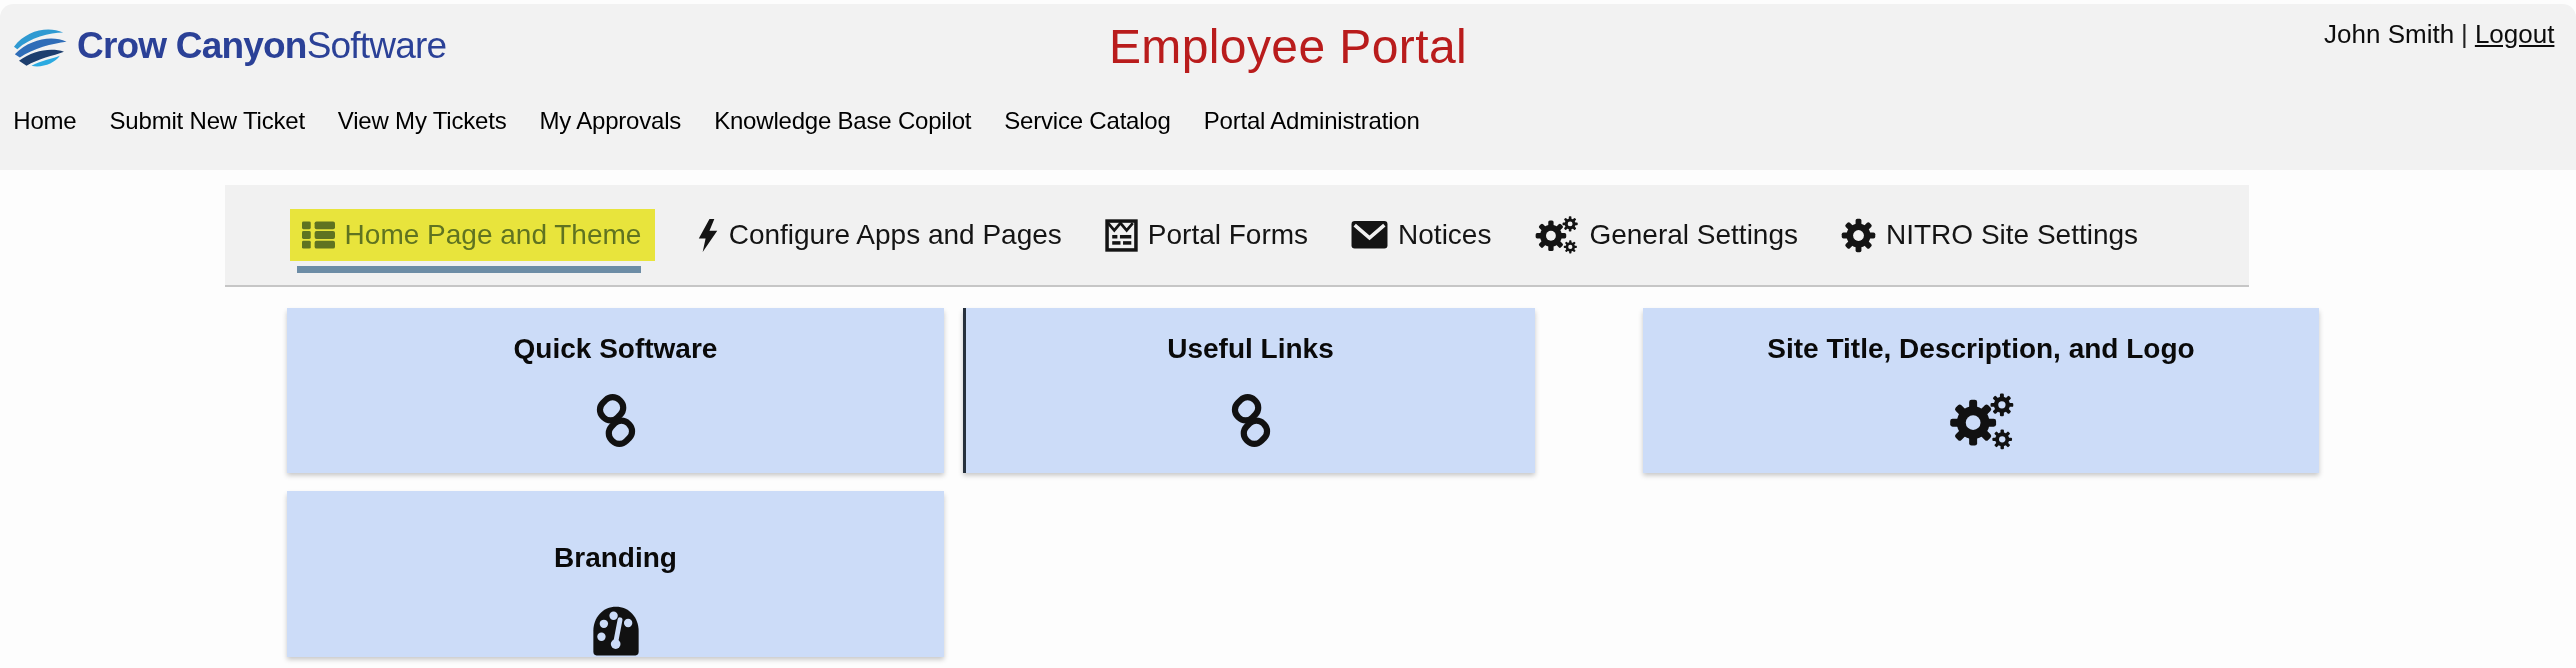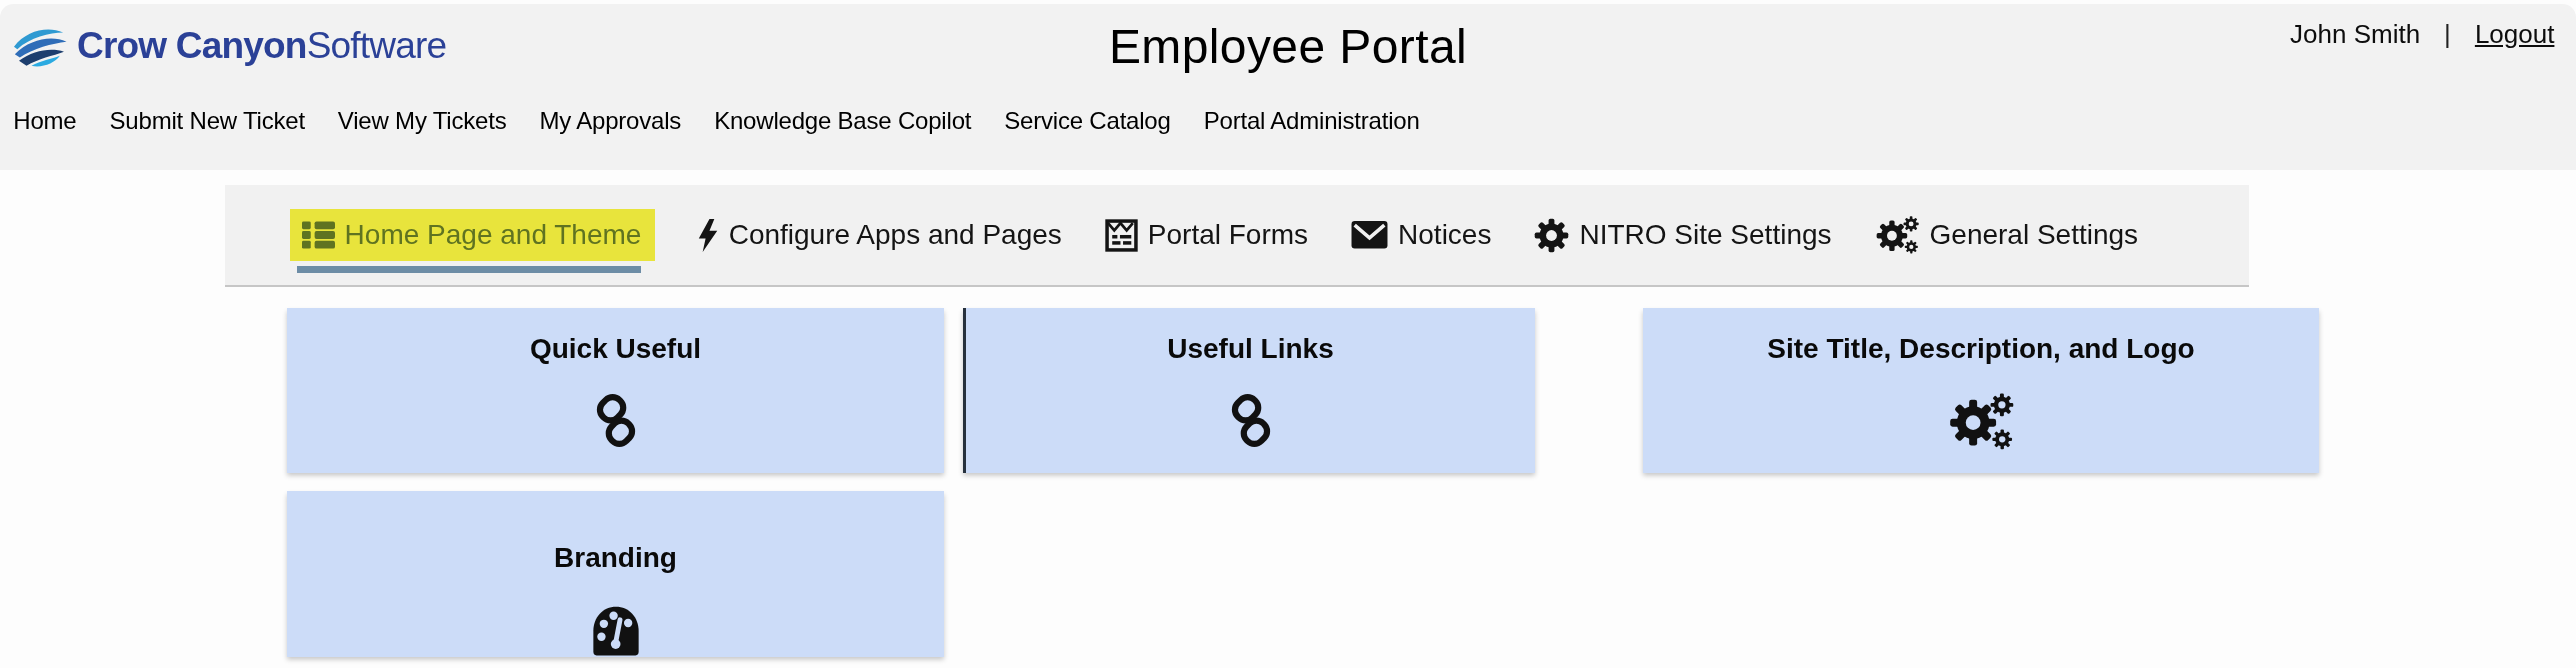--- a/index.html
+++ b/index.html
@@ -21,26 +21,26 @@
   .logo {
     position:absolute; left:13.3px; top:21px;
     display:flex; align-items:flex-start; gap:6.7px;
     cursor:pointer;
   }
   .logo-text { font-size:37px; color:#2b4197; letter-spacing:-0.8px; white-space:nowrap; }
   .logo-text b { font-weight:700; }
   .logo-text .lt { font-weight:400; }
   .page-title {
     position:absolute; left:0; right:0; top:15px;
-    text-align:center; font-size:48px; font-weight:300; color:#000000;
+    text-align:center; font-size:48px; font-weight:300; color:#b91c1c;
     letter-spacing:0.4px;
   }
   .user-box {
     position:absolute; right:21.6px; top:15px;
-    font-size:26px; color:#0d0d0d; display:flex; gap:24px; align-items:flex-start;
+    font-size:26px; color:#0d0d0d; display:flex; gap:7px; align-items:flex-start;
   }
   .user-box .sep { font-weight:300; color:#222; }
   .logout { text-decoration:underline; cursor:pointer; color:#0d0d0d; }
 
   .main-nav {
     position:absolute; left:13.3px; top:103px;
     display:flex; gap:33px; font-size:24px; color:#000;
     letter-spacing:-0.2px; white-space:nowrap;
   }
   .main-nav span { cursor:pointer; }
@@ -194,39 +194,39 @@
       <svg width="37" height="27.5" viewBox="0 0 34 26" class="ico">
         <rect x="0" y="0" width="34" height="26" rx="3"></rect>
         <polyline points="3,4 17,16 31,4" fill="none" stroke="var(--bg,#f1f1f1)" stroke-width="3.4"></polyline>
       </svg>
     </span>
     <span>Notices</span>
   </div>
 
   <div class="tab">
     <span>
+      <svg width="45" height="38" viewBox="0 0 34 30" class="ico">
+          <use href="#gears3"></use>
+        </svg>
+    </span>
+    <span>General Settings</span>
+  </div>
+
+  <div class="tab">
+    <span>
       <svg width="35" height="35" viewBox="0 0 24 24" class="ico">
           <use href="#gear"></use>
         </svg>
     </span>
     <span>NITRO Site Settings</span>
   </div>
-
-  <div class="tab">
-    <span>
-      <svg width="45" height="38" viewBox="0 0 34 30" class="ico">
-          <use href="#gears3"></use>
-        </svg>
-    </span>
-    <span>General Settings</span>
-  </div>
 </div>
 
 <div class="tile tile-quick-tickets">
-  <div class="tile-title">Quick Useful</div>
+  <div class="tile-title">Quick Software</div>
   <div class="tile-icon">
     <svg width="50" height="55" viewBox="0 0 34 36" class="ico">
         <use href="#chain"></use>
       </svg>
   </div>
 </div>
 
 <div class="tile tile-useful-links">
   <div class="tile-title">Useful Links</div>
   <div class="tile-icon">

